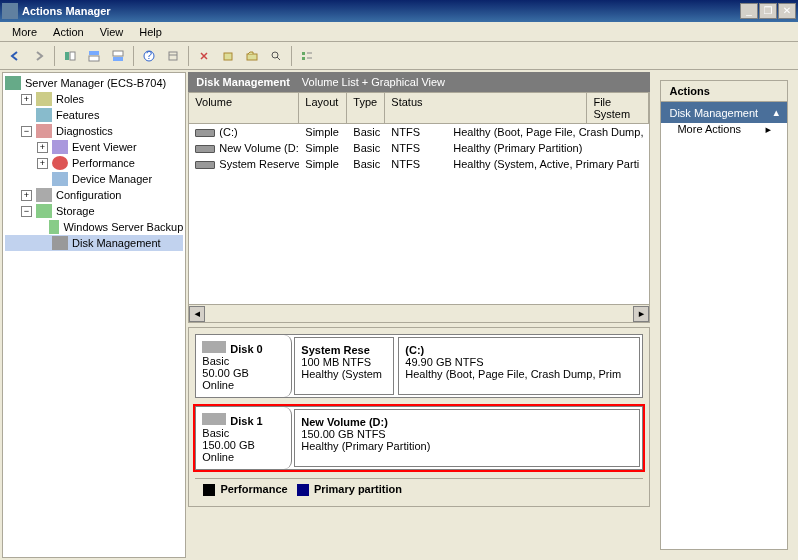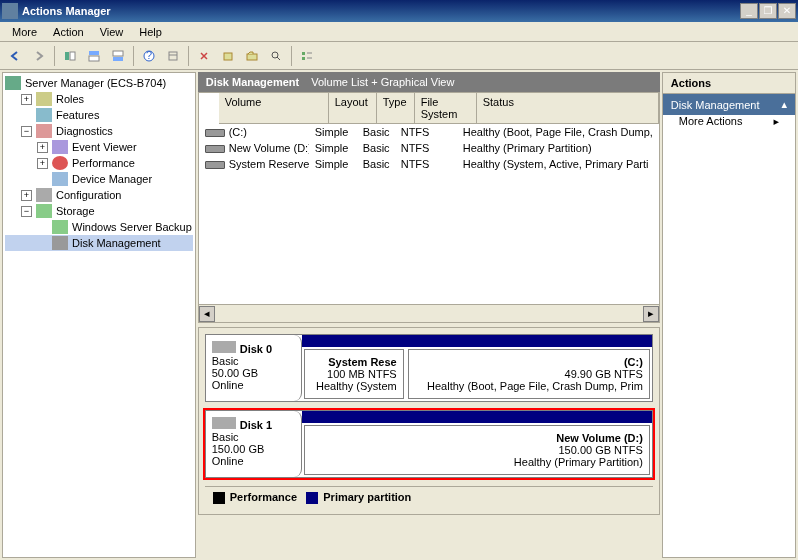--- a/index.html
+++ b/index.html
@@ -26,42 +26,42 @@
 .tree-icon { width: 16px; height: 14px; margin-right: 4px; display: inline-block; }
 .tree-node.selected { background: #c1d2ee; }
 .indent1 { padding-left: 16px; }
 .indent2 { padding-left: 32px; }
 
 .center-panel { flex: 1; display: flex; flex-direction: column; margin: 2px 0; }
 .center-header { background: #7b7b7b; color: white; padding: 4px 8px; display: flex; align-items: center; }
 .center-header b { font-weight: bold; margin-right: 12px; }
 
 .vol-table { background: white; border: 1px solid #aca899; flex: 0 0 auto; }
-.vol-headers { display: flex; background: #15803d; border-bottom: 1px solid #aca899; margin-left: 20px; }
+.vol-headers { display: flex; background: #15803d; border-bottom: 1px solid #aca899; }
 .vol-th { padding: 3px 6px; border-right: 1px solid #aca899; background: #ece9d8; }
 .vol-row { display: flex; padding: 1px 0; }
 .vol-td { padding: 1px 6px; white-space: nowrap; overflow: hidden; }
 .c-vol { width: 110px; } .c-lay { width: 48px; } .c-typ { width: 38px; } .c-fs { width: 62px; } .c-st { flex: 1; }
 .vol-body { height: 180px; overflow: hidden; }
 .hscroll { height: 18px; background: #ece9d8; border-top: 1px solid #aca899; display: flex; align-items: center; justify-content: space-between; }
 .sbtn { width: 16px; height: 16px; background: #d4d0c8; border: 1px solid #808080; text-align: center; line-height: 12px; }
 
 .disk-area { background: #ece9d8; border: 1px solid #aca899; padding: 6px; margin-top: 4px; }
 .disk-row { display: flex; border: 1px solid #808080; margin-bottom: 8px; background: white; }
 .disk-row.highlighted { outline: 2px solid red; }
 .disk-info { width: 96px; padding: 6px; border-right: 1px solid #808080; border-radius: 8px; }
 .disk-info .dicon { width: 24px; height: 12px; background: #aaa; display: inline-block; margin-right: 4px; }
-.disk-parts { flex: 1; display: flex; flex-direction: column; text-align: right; }
+.disk-parts { flex: 1; display: flex; flex-direction: row; }
 .part-bar { height: 12px; background: #000080; }
 .part-row { display: flex; flex: 1; }
 .part-cell { border: 1px solid #808080; padding: 6px; margin: 2px; }
 .legend { padding: 4px 8px; border-top: 1px solid #aca899; }
 .leg-sq { display: inline-block; width: 12px; height: 12px; vertical-align: middle; margin-right: 2px; }
 
-.actions-panel { width: 140px; background: white; border: 1px solid #aca899; margin: 2px; }
+.actions-panel { width: 140px; background: white; border: 1px solid #aca899; margin: 10px; }
 .actions-hdr { background: #ece9d8; padding: 4px 8px; font-weight: bold; border-bottom: 1px solid #aca899; }
 .actions-sub { background: #4a6f9a; color: white; padding: 4px 8px; display: flex; justify-content: space-between; align-items: center; }
 .actions-item { padding: 0 16px; cursor: pointer; display: flex; justify-content: space-between; }
 
 .disk-icon { width: 20px; height: 8px; background: #999; border: 1px solid #555; display: inline-block; vertical-align: middle; margin-right: 4px; border-radius: 1px; }
 </style>
 </head>
 <body>
 
 <div class="titlebar">
@@ -220,22 +220,22 @@
     <div class="center-header">
       <b>Disk Management</b>
       <span>Volume List + Graphical View</span>
     </div>
 
     <div class="vol-table">
       <div class="vol-headers">
         <div class="vol-th c-vol">Volume</div>
         <div class="vol-th c-lay">Layout</div>
         <div class="vol-th c-typ">Type</div>
+        <div class="vol-th c-st">Status</div>
         <div class="vol-th c-fs">File System</div>
-        <div class="vol-th c-st">Status</div>
       </div>
       <div class="vol-body">
         <div class="vol-row">
           <div class="vol-td c-vol"><span class="disk-icon"></span><span>(C:)</span></div>
           <div class="vol-td c-lay">Simple</div>
           <div class="vol-td c-typ">Basic</div>
           <div class="vol-td c-fs">NTFS</div>
           <div class="vol-td c-st">Healthy (Boot, Page File, Crash Dump,</div>
         </div>
         <div class="vol-row">

